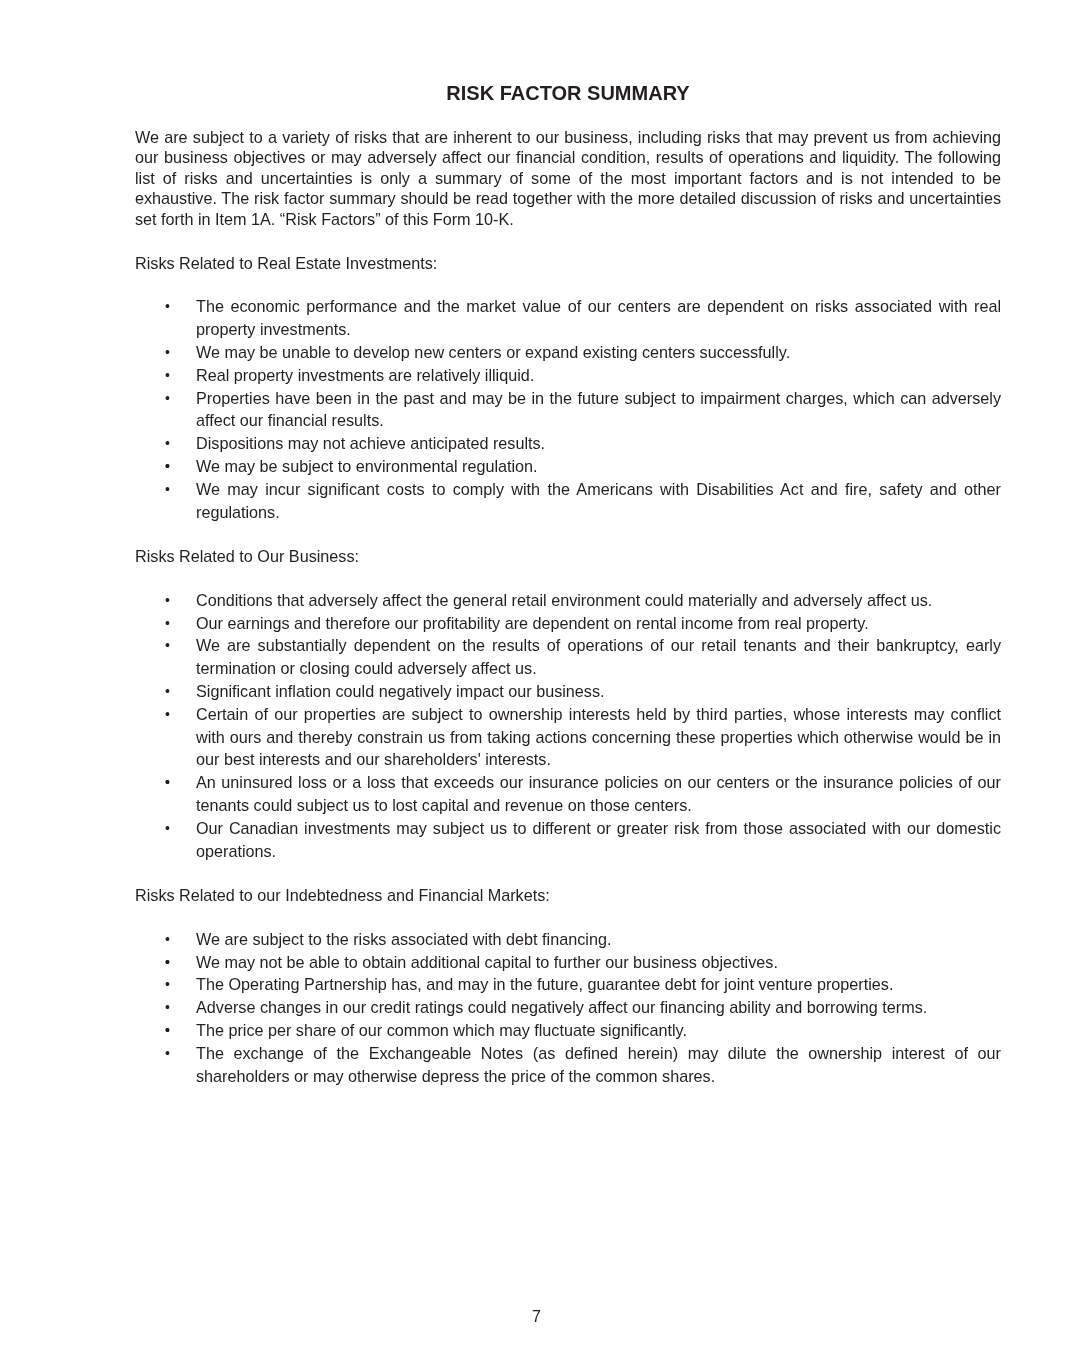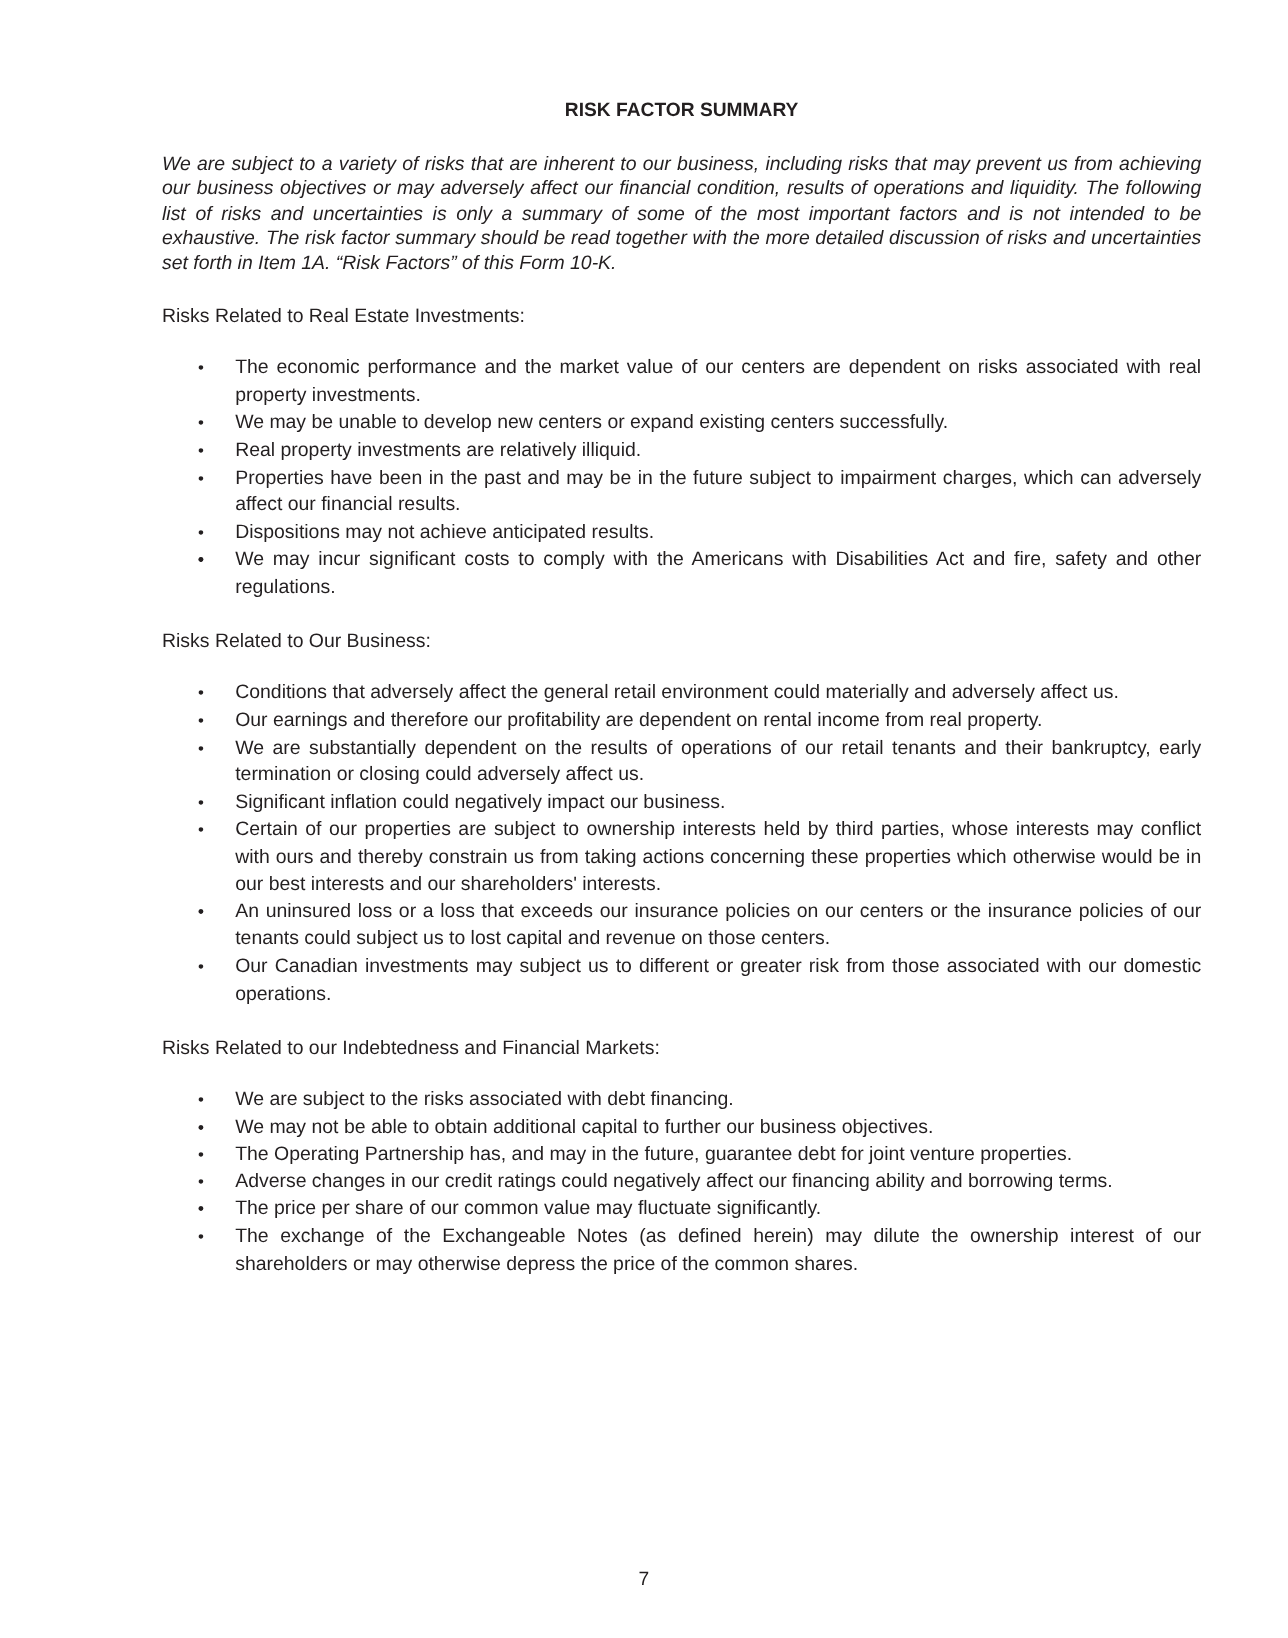--- a/index.html
+++ b/index.html
@@ -2,22 +2,22 @@
 <html><head>
   <meta charset="utf-8">
   <style>
     html, body { margin: 0; padding: 0; background: #ffffff; }
     body {
       width: 1073px; height: 1365px; position: relative; overflow: hidden;
       font-family: "Liberation Sans", sans-serif; color: #231f20;
       font-size: 16.2px; line-height: 20.4px;
     }
     .page { position: absolute; left: 135px; top: 82px; width: 866px; }
-    .title { text-align: center; font-weight: bold; font-size: 16px; line-height: 22px; margin: 0 0 23px 0; }
-    .intro { text-align: justify; margin: 0 0 24px 0; font-style: italic; }
+    .title { text-align: center; font-weight: bold; font-size: 20px; line-height: 22px; margin: 0 0 23px 0; }
+    .intro { text-align: justify; margin: 0 0 24px 0; }
     .section-heading { margin: 0 0 22px 0; }
     .section-heading b { font-weight: normal; }
     ul.risks { list-style: none; margin: 0 0 23px 0; padding: 0; }
     ul.risks li { position: relative; padding-left: 61px; text-align: justify; line-height: 22.8px; }
     ul.risks li .bullet { position: absolute; left: 30px; top: 0; font-size: 14px; }
     .page-number { position: absolute; left: 0; width: 1073px; top: 1307px; text-align: center; font-size: 16px; }
   </style>
 </head>
 <body>
 
@@ -26,21 +26,21 @@
   <p class="intro">We are subject to a variety of risks that are inherent to our business, including risks that may prevent us from achieving our business objectives or may adversely affect our financial condition, results of operations and liquidity. The following list of risks and uncertainties is only a summary of some of the most important factors and is not intended to be exhaustive. The risk factor summary should be read together with the more detailed discussion of risks and uncertainties set forth in Item 1A. “Risk Factors” of this Form 10-K.</p>
   <div id="sections">
       <div class="section-heading"><b>Risks Related to Real Estate Investments</b><span>:</span></div>
       <ul class="risks">
         <li><span class="bullet">•</span><span>The economic performance and the market value of our centers are dependent on risks associated with real property investments.</span></li>
         <li><span class="bullet">•</span><span>We may be unable to develop new centers or expand existing centers successfully.</span></li>
         <li><span class="bullet">•</span><span>Real property investments are relatively illiquid.</span></li>
         <li><span class="bullet">•</span><span>Properties have been in the past and may be in the future subject to impairment charges, which can adversely affect our financial results.</span></li>
         <li><span class="bullet">•</span><span>Dispositions may not achieve anticipated results.</span></li>
         <li><span class="bullet">•</span></li>
-        <li><span class="bullet">•</span></li>
+        <li><span class="bullet">•</span><span>We may be subject to environmental regulation.</span></li>
         <li><span class="bullet">•</span><span>We may incur significant costs to comply with the Americans with Disabilities Act and fire, safety and other regulations.</span></li>
       </ul>
       <div class="section-heading"><b>Risks Related to Our Business</b><span>:</span></div>
       <ul class="risks">
         <li><span class="bullet">•</span><span>Conditions that adversely affect the general retail environment could materially and adversely affect us.</span></li>
         <li><span class="bullet">•</span><span>Our earnings and therefore our profitability are dependent on rental income from real property.</span></li>
         <li><span class="bullet">•</span><span>We are substantially dependent on the results of operations of our retail tenants and their bankruptcy, early termination or closing could adversely affect us.</span></li>
         <li><span class="bullet">•</span><span>Significant inflation could negatively impact our business.</span></li>
         <li><span class="bullet">•</span><span>Certain of our properties are subject to ownership interests held by third parties, whose interests may conflict with ours and thereby constrain us from taking actions concerning these properties which otherwise would be in our best interests and our shareholders' interests.</span></li>
         <li><span class="bullet">•</span></li>
@@ -48,19 +48,19 @@
         <li><span class="bullet">•</span><span>Our Canadian investments may subject us to different or greater risk from those associated with our domestic operations.</span></li>
       </ul>
       <div class="section-heading"><b>Risks Related to our Indebtedness and Financial Markets</b><span>:</span></div>
       <ul class="risks">
         <li><span class="bullet">•</span><span>We are subject to the risks associated with debt financing.</span></li>
         <li><span class="bullet">•</span></li>
         <li><span class="bullet">•</span><span>We may not be able to obtain additional capital to further our business objectives.</span></li>
         <li><span class="bullet">•</span><span>The Operating Partnership has, and may in the future, guarantee debt for joint venture properties.</span></li>
         <li><span class="bullet">•</span><span>Adverse changes in our credit ratings could negatively affect our financing ability and borrowing terms.</span></li>
         <li><span class="bullet">•</span></li>
-        <li><span class="bullet">•</span><span>The price per share of our common value may fluctuate significantly.</span></li>
+        <li><span class="bullet">•</span><span>The price per share of our common which may fluctuate significantly.</span></li>
         <li><span class="bullet">•</span><span>The exchange of the Exchangeable Notes (as defined herein) may dilute the ownership interest of our shareholders or may otherwise depress the price of the common shares.</span></li>
       </ul>
     </div>
 </div>
 
 <div class="page-number">7</div>
 
 </body></html>

